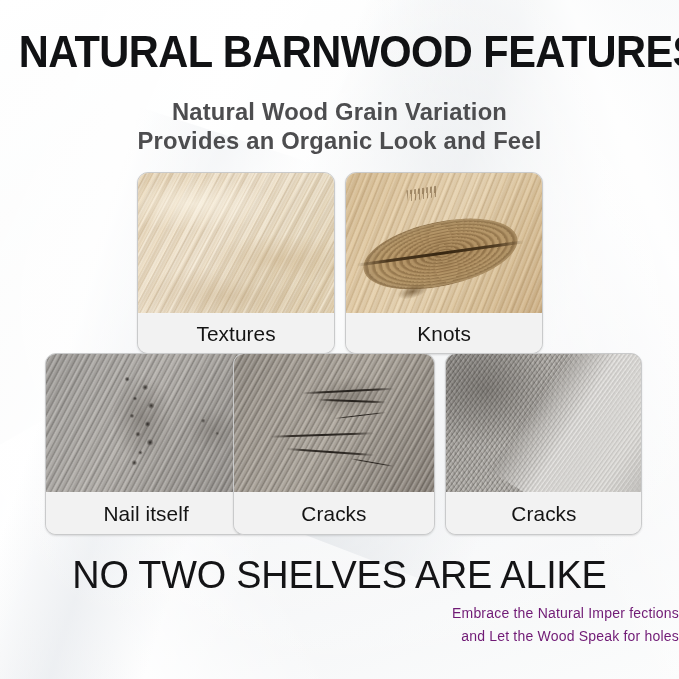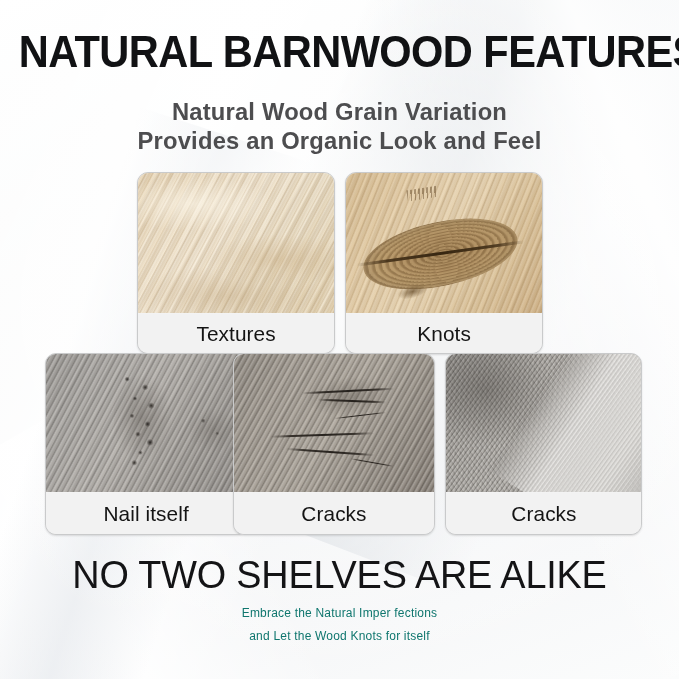--- a/index.html
+++ b/index.html
@@ -305,25 +305,25 @@
     text-align:center;
     font-size:39px;
     font-weight:400;
     letter-spacing:-0.2px;
     color:#141416;
     transform:scaleX(.97);
     white-space:nowrap;
   }
   .footnote{
     position:absolute;left:0;right:0;top:602px;
-    text-align:center;
-    font-size:12px;
+    text-align:right;
+    font-size:14px;
     font-weight:300;
     line-height:22.5px;
-    color:#0f766e;
+    color:#701a75;
     letter-spacing:.2px;
   }
 </style>
 </head>
 <body>
 
 <div id="backdrop">
   <div class="base"></div>
   <div class="wedge1"></div>
   <div class="wedge2"></div>
@@ -411,16 +411,16 @@
     </div>
     <div class="label">
       <span>Cracks</span>
     </div>
   </div>
 
   <div class="headline2">NO TWO SHELVES ARE ALIKE</div>
 
   <div class="footnote">
     <div>Embrace the Natural Imper fections</div>
-    <div>and Let the Wood Knots for itself</div>
+    <div>and Let the Wood Speak for holes</div>
   </div>
 
 </div>
 
 </body></html>

